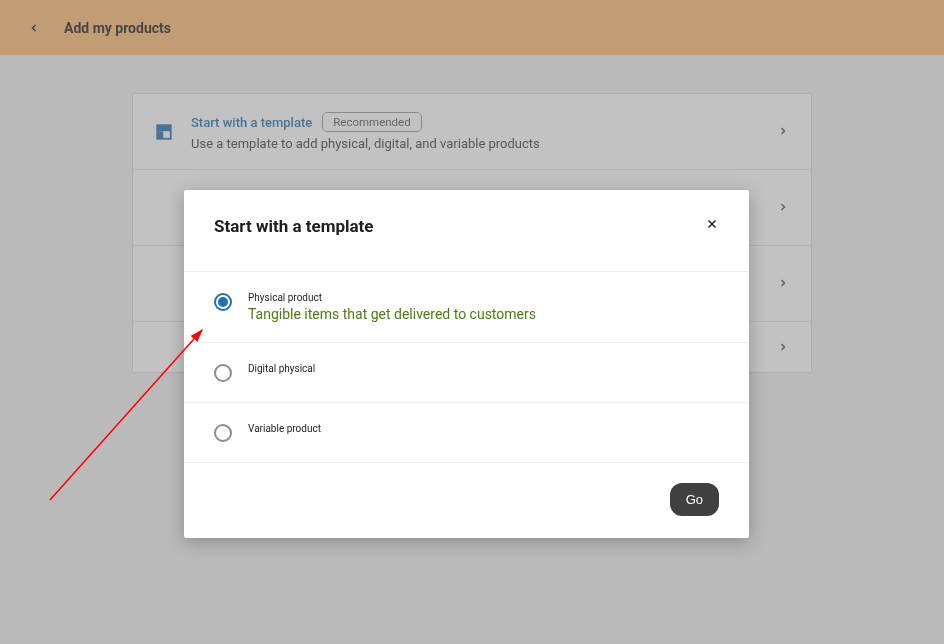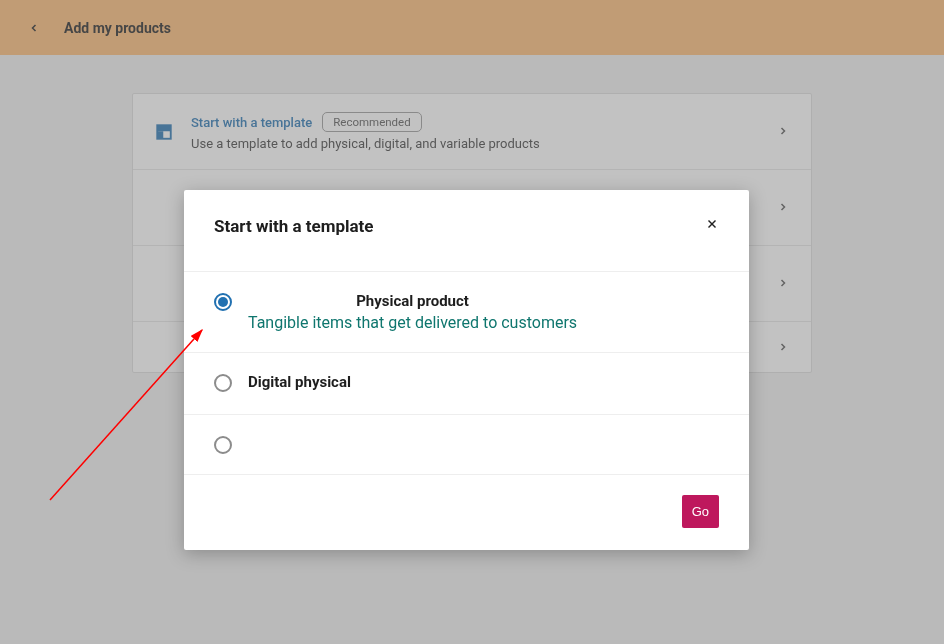--- a/index.html
+++ b/index.html
@@ -141,42 +141,41 @@
     }
     .radio-circle.selected::after {
       content: "";
       position: absolute;
       top: 2px; left: 2px;
       width: 10px; height: 10px;
       background: #2271b1;
       border-radius: 50%;
     }
     .radio-label {
-      font-size: 15px;
+      font-size: 10px;
       color: #1e1e1e;
-      font-weight: 700;
+      font-weight: 400;
       margin-bottom: 3px;
-      text-align: center;
     }
     .radio-desc {
-      font-size: 16px;
-      color: #0f766e;
+      font-size: 14px;
+      color: #4d7c0f;
     }
     .modal-footer {
       display: flex;
       justify-content: flex-end;
       padding: 20px 30px 22px;
     }
     .go-btn {
-      background: #be185d;
+      background: #404040;
       color: #fff;
       border: none;
-      padding: 9px 10px;
+      padding: 9px 16px;
       font-size: 13px;
-      border-radius: 2px;
+      border-radius: 12px;
       cursor: pointer;
     }
     .arrow {
       position: absolute;
       z-index: 20;
       pointer-events: none;
     }
   </style>
 </head>
 <body>
@@ -263,20 +262,21 @@
   </div>
   <div class="radio-row">
     <div class="radio-circle"></div>
     <div>
       <div class="radio-label">Digital physical</div>
     </div>
   </div>
   <div class="radio-row">
     <div class="radio-circle"></div>
     <div>
+      <div class="radio-label">Variable product</div>
     </div>
   </div>
   <div class="modal-footer">
     <button class="go-btn">Go</button>
   </div>
 </div>
 
 <svg class="arrow" style="top:300px; left:40px;" width="180" height="220">
   <defs>
     <marker id="ah" markerWidth="10" markerHeight="10" refX="8" refY="3" orient="auto">

